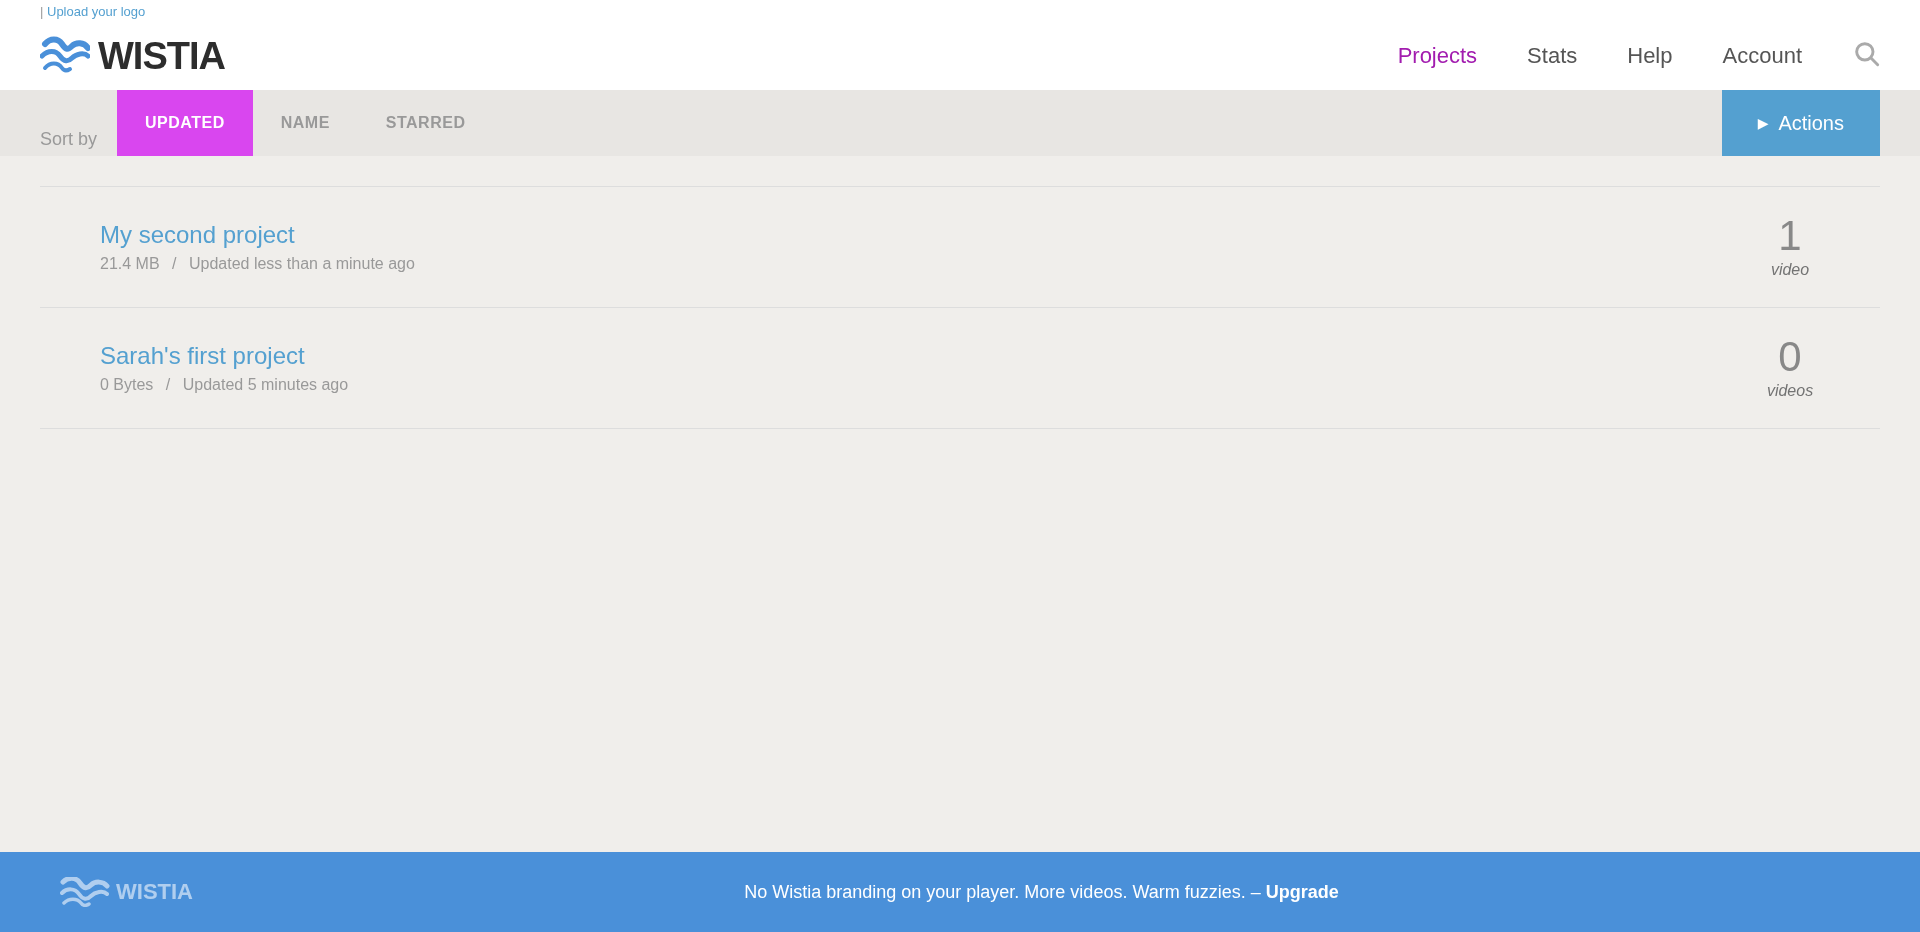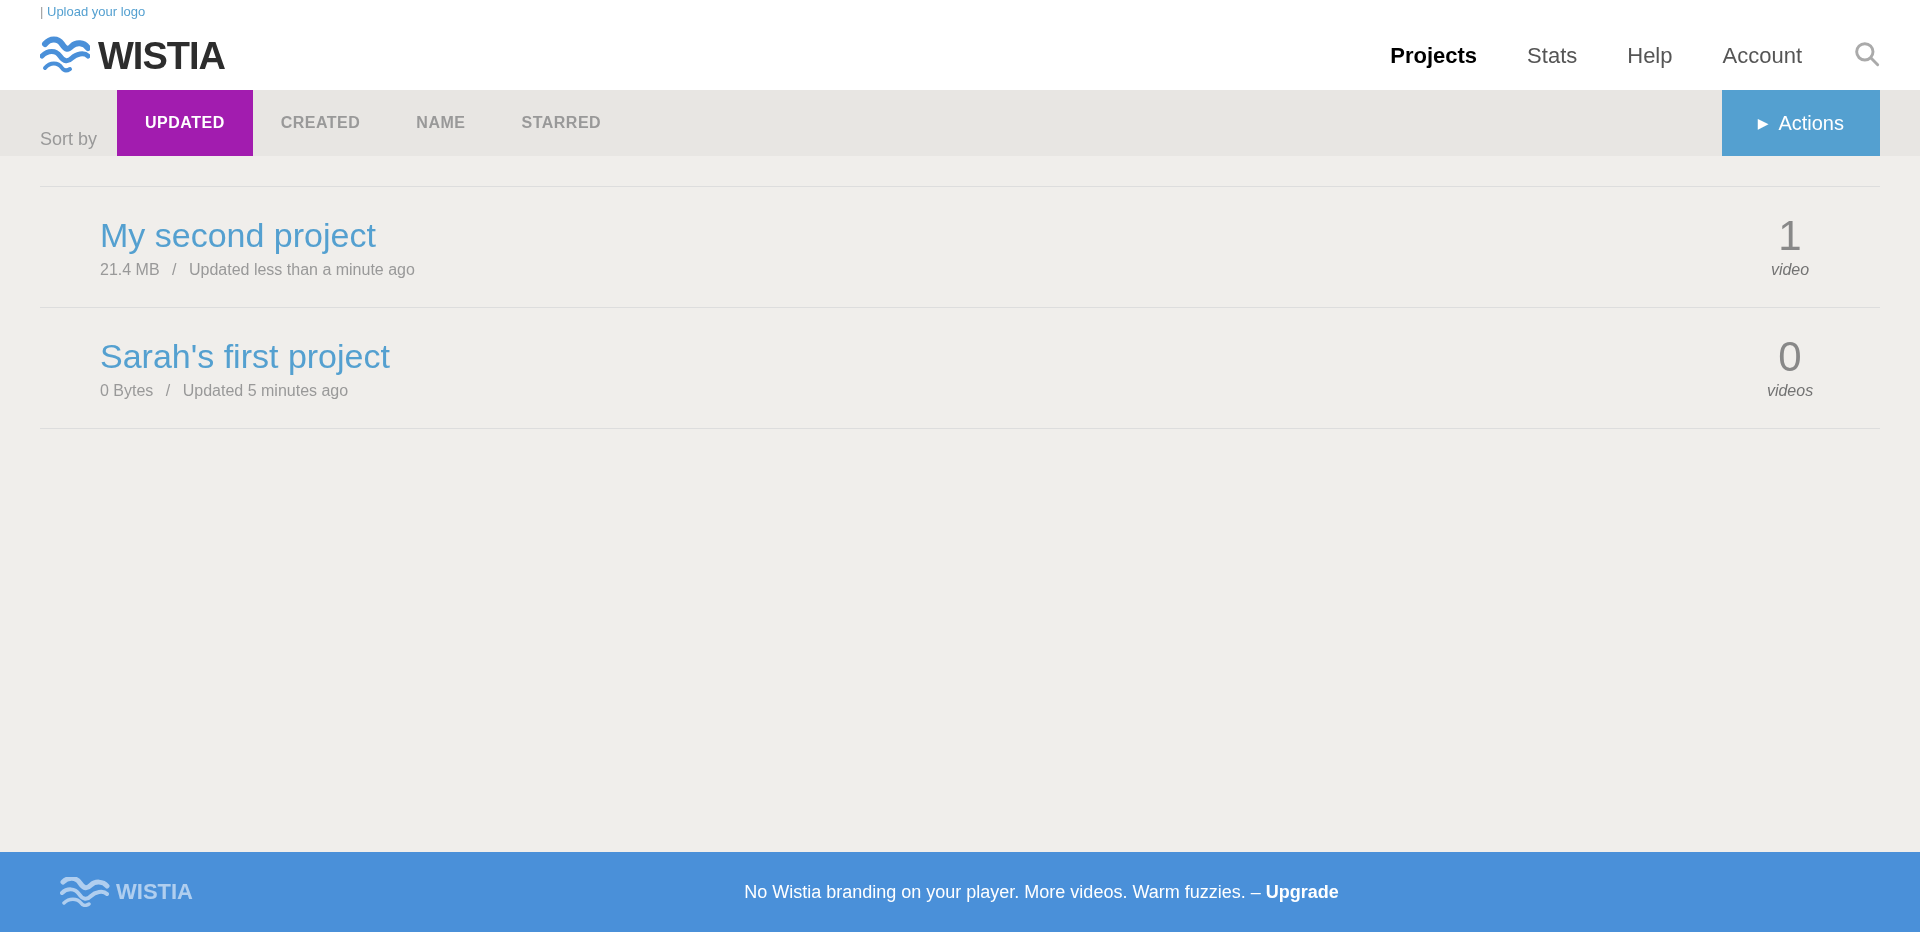--- a/index.html
+++ b/index.html
@@ -84,22 +84,21 @@
     }
 
     .nav-link {
       font-size: 22px;
       color: #555;
       text-decoration: none;
       cursor: pointer;
     }
 
     .nav-link.active {
-      color: #000000;
-      font-weight: bold;
+      color: #a21caf;
     }
 
     .search-icon-btn {
       background: none;
       border: none;
       cursor: pointer;
       color: #aaa;
       font-size: 24px;
     }
 
@@ -126,21 +125,21 @@
       background: transparent;
       font-size: 16px;
       font-weight: 600;
       color: #999;
       letter-spacing: 0.5px;
       cursor: pointer;
       text-transform: uppercase;
     }
 
     .sort-btn.active {
-      background: #a21caf;
+      background: #d946ef;
       color: #fff;
     }
 
     .actions-btn {
       margin-left: auto;
       height: 66px;
       padding: 0 36px;
       background: #54a0d0;
       color: #fff;
       border: none;
@@ -178,21 +177,21 @@
     .project-item:first-child {
       border-top: 1px solid #ddd;
     }
 
     .project-info {
       flex: 1;
       padding-left: 60px;
     }
 
     .project-name {
-      font-size: 34px;
+      font-size: 24px;
       color: #54a0d0;
       text-decoration: none;
       font-weight: 400;
     }
 
     .project-meta {
       font-size: 16px;
       color: #999;
       margin-top: 6px;
     }
@@ -285,21 +284,20 @@
           <line x1="16.5" y1="16.5" x2="22" y2="22"></line>
         </svg>
       </button>
     </nav>
   </div>
 </div>
 
 <div class="sort-bar">
   <span class="sort-label">Sort by</span>
   <button class="sort-btn active">UPDATED</button>
-  <button class="sort-btn">CREATED</button>
   <button class="sort-btn">NAME</button>
   <button class="sort-btn">STARRED</button>
   <button class="actions-btn">
     <span class="play-icon">▶</span>
     <span>Actions</span>
   </button>
 </div>
 
 <div class="main-content">
   <ul class="project-list">

